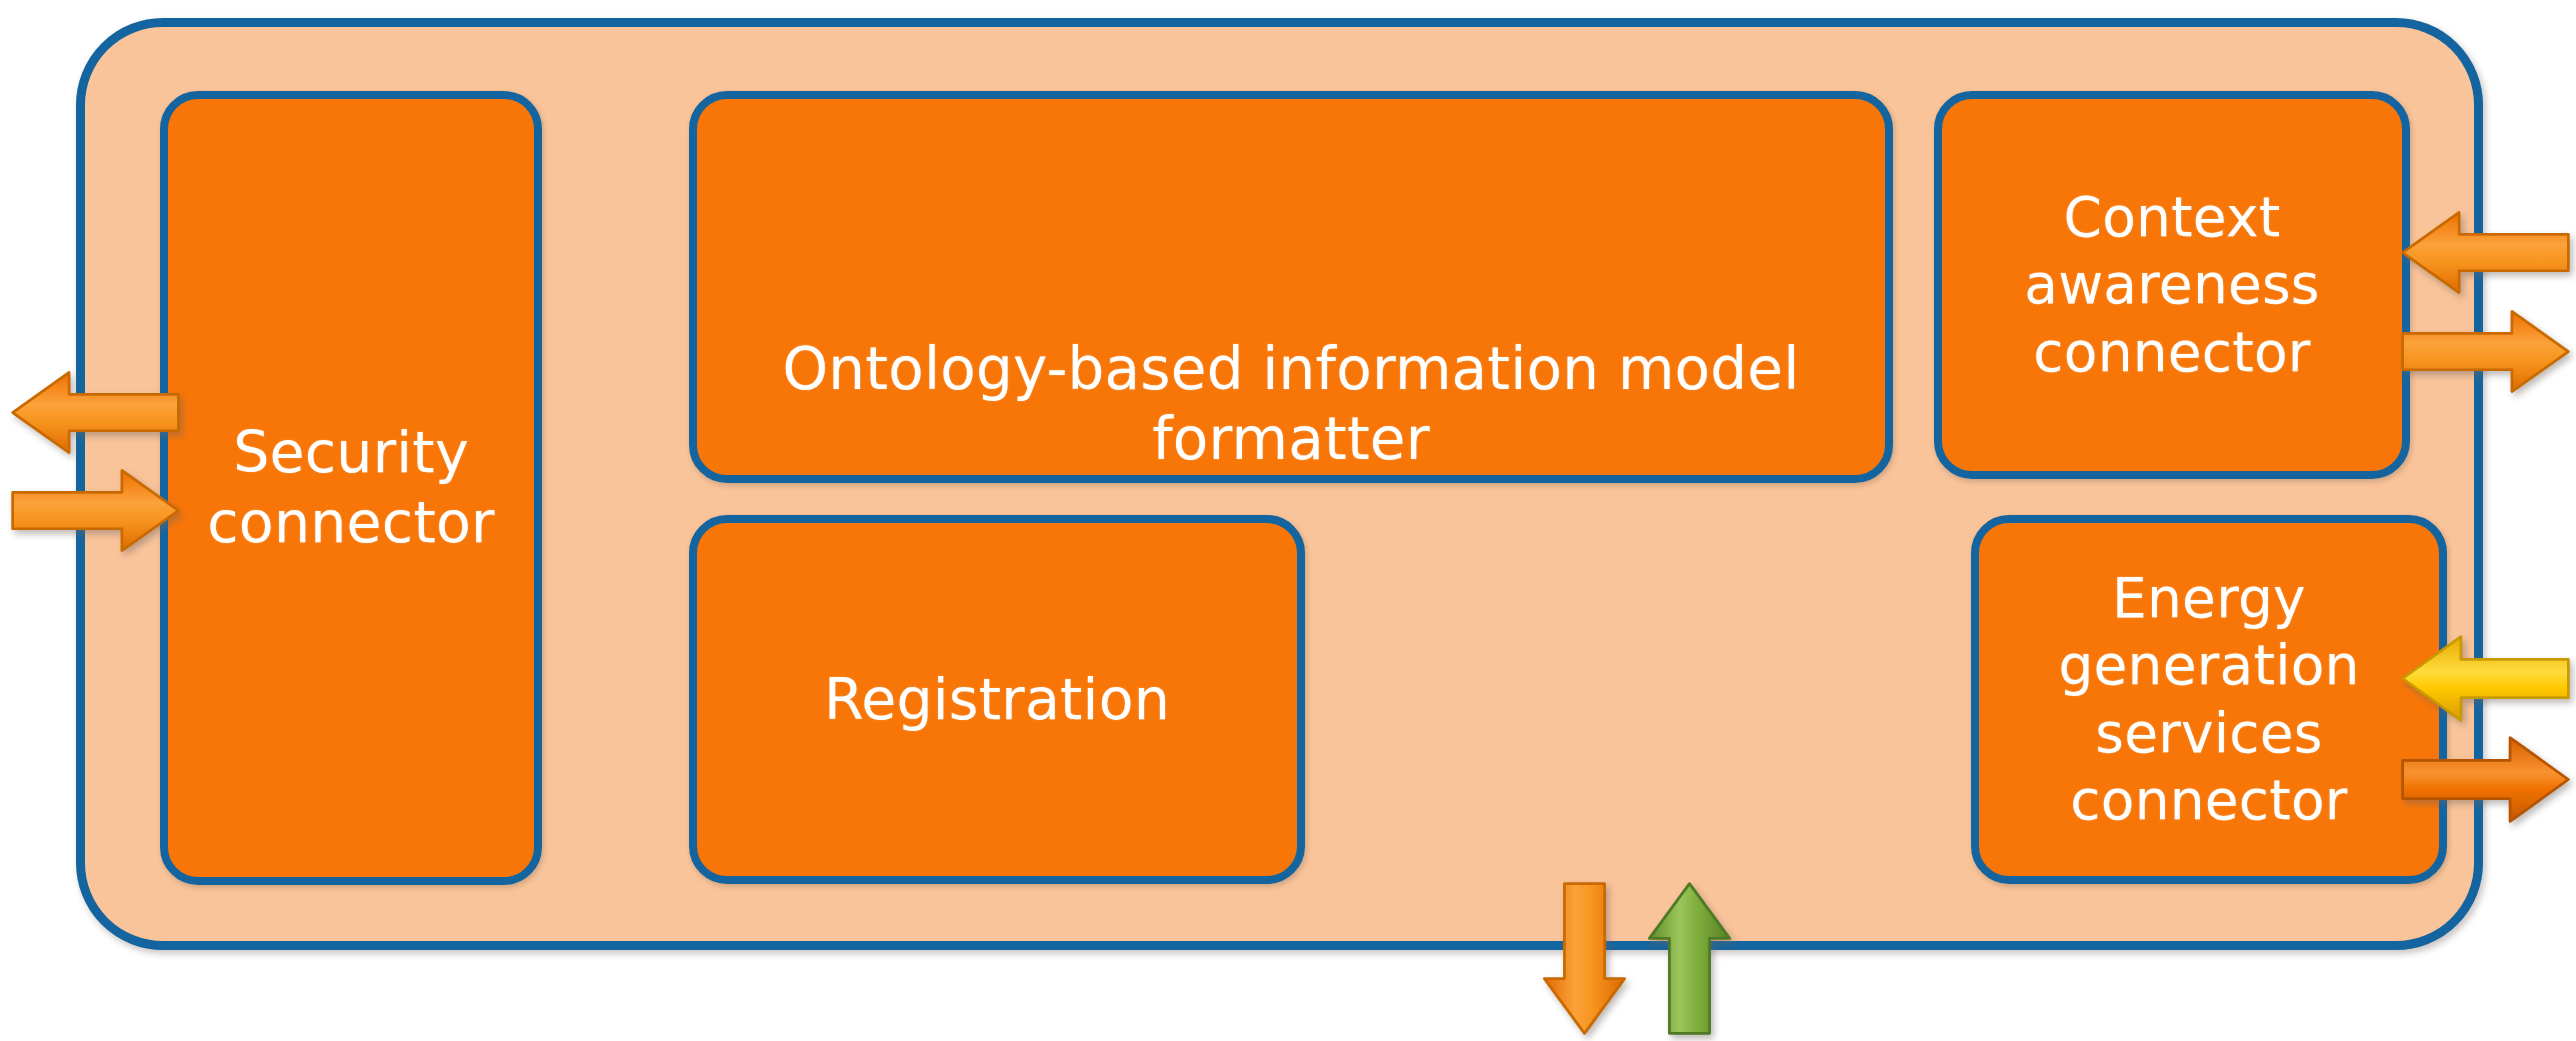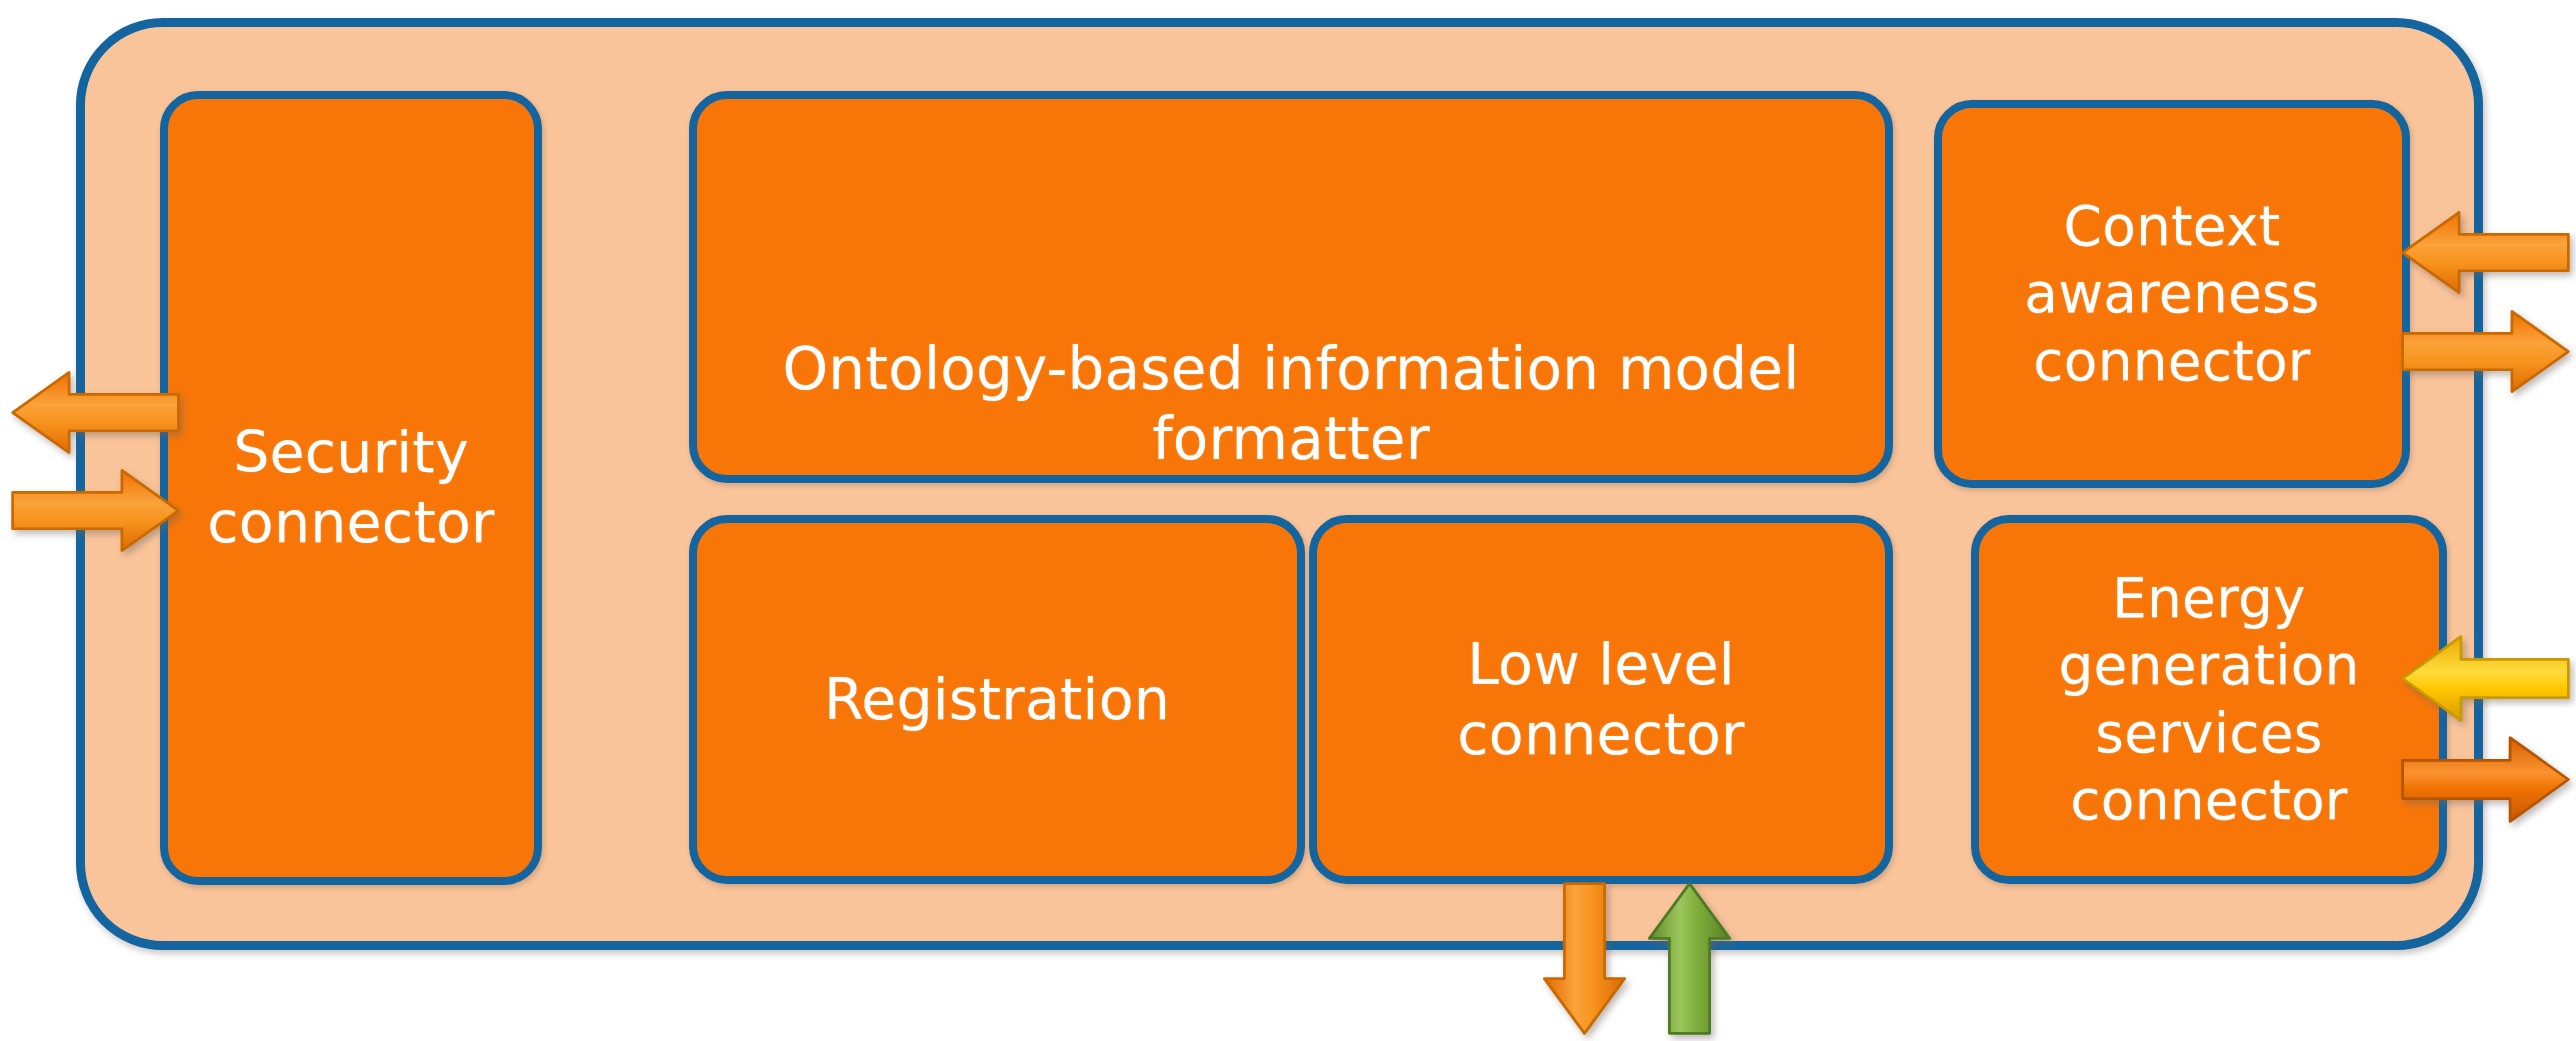--- a/index.html
+++ b/index.html
@@ -33,21 +33,21 @@
     display:block;width:92%;
     font-size:57px;line-height:1.22;
     letter-spacing:0.2px;
     text-shadow:0 0 1.8px rgba(255,255,255,.35);
   }
 
   #box-security           {left:160px; top:91px;  width:382px; height:794px;}
   #box-formatter          {left:689px; top:91px;  width:1204px;height:392px;align-items:flex-end;}
   #box-registration       {left:689px; top:515px;  width:616px; height:369px;}
   #box-lowlevel           {left:1309px;top:515px;  width:584px; height:369px;}
-  #box-context            {left:1934px;top:100px;  width:476px; height:388px;}
+  #box-context            {left:1934px;top:91px;  width:476px; height:388px;}
   #box-energy             {left:1934px;top:515px;  width:476px; height:369px;margin-left:37px;}
 
   #box-formatter .label{font-size:58px;}
   #box-context .label,#box-energy .label{font-size:55px;}
 
   
   .arrow{position:absolute;filter:drop-shadow(3.6px 4.6px 3.6px rgba(110,100,95,.45));}
   .arrow svg{display:block;}
 
   
@@ -75,23 +75,20 @@
   </div>
 
   <div class="module" id="box-formatter">
     <span class="label">Ontology-based information model formatter</span>
   </div>
 
   <div class="module" id="box-registration">
     <span class="label">Registration</span>
   </div>
 
-  <div class="module" id="box-lowlevel">
-    <span class="label">Low level connector</span>
-  </div>
 
   <div class="module" id="box-context">
     <span class="label">Context awareness connector</span>
   </div>
 
   <div class="module" id="box-energy">
     <span class="label">Energy generation services connector</span>
   </div>
 
   <div class="arrow" id="arrow-left-out">

